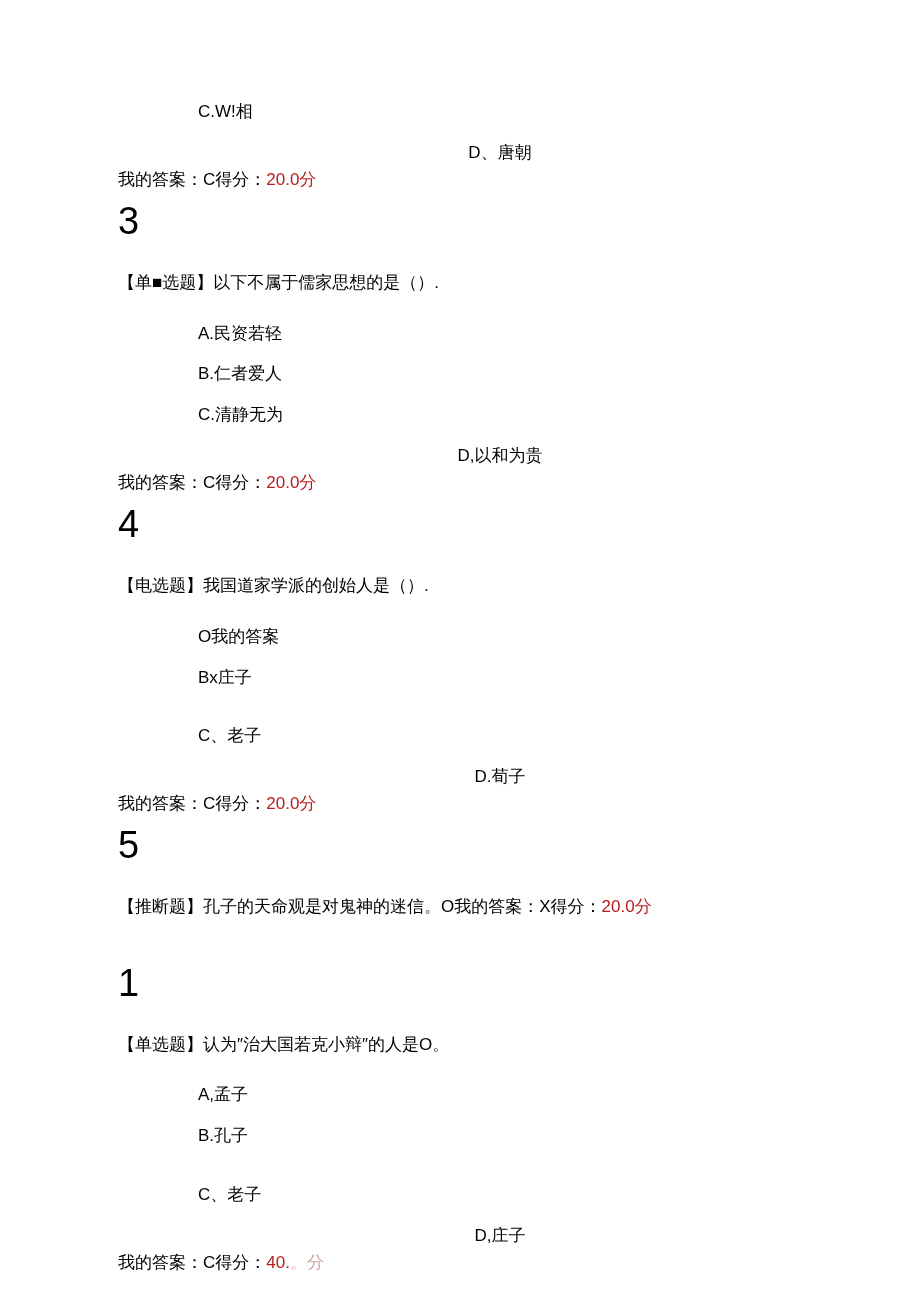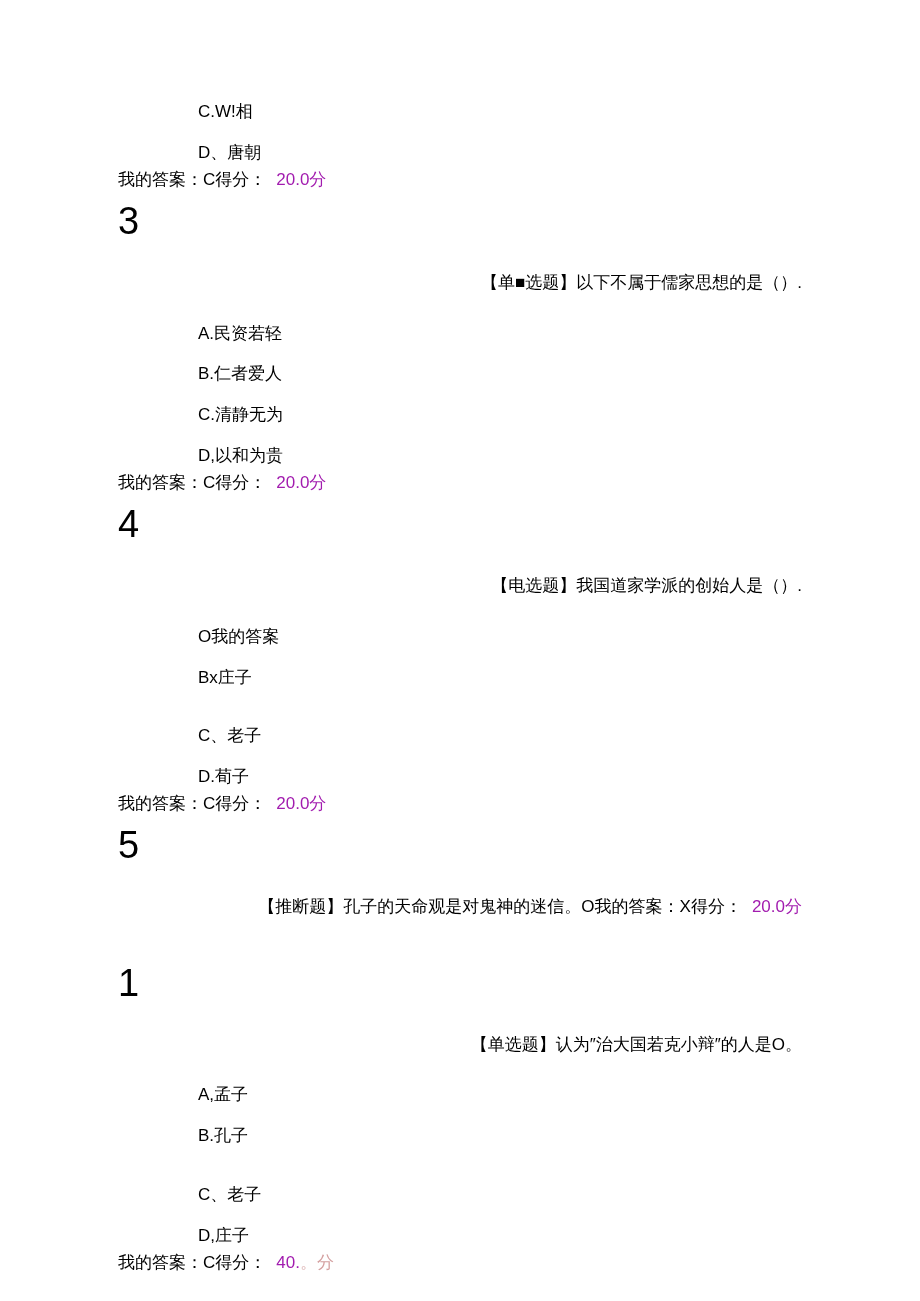--- a/index.html
+++ b/index.html
@@ -15,42 +15,41 @@
       font-size: 17px;
       line-height: 1.4;
       margin-bottom: 17px;
     }
     .answer-line {
       font-size: 17px;
       line-height: 1.5;
       margin-bottom: 10px;
     }
     .score-red {
-      color: #a21caf;
-      margin-left: 10px;
+      color: #b91c1c;
     }
     .score-light {
       color: #d4a0a0;
     }
     .qnum {
       font-size: 38px;
       font-family: Arial, sans-serif;
       font-weight: normal;
       margin-top: 8px;
       margin-bottom: 30px;
       line-height: 1;
     }
     .qtext {
       font-size: 17px;
       line-height: 1.5;
       margin-bottom: 26px;
-      text-align: right;
     }
     .option-last {
       margin-bottom: 2px;
+      text-align: center;
     }
     .extra-gap {
       height: 18px;
     }
   </style>
 </head>
 <body>
 
 <div class="option">C.W!相</div>
 <div class="option option-last">D、唐朝</div>

